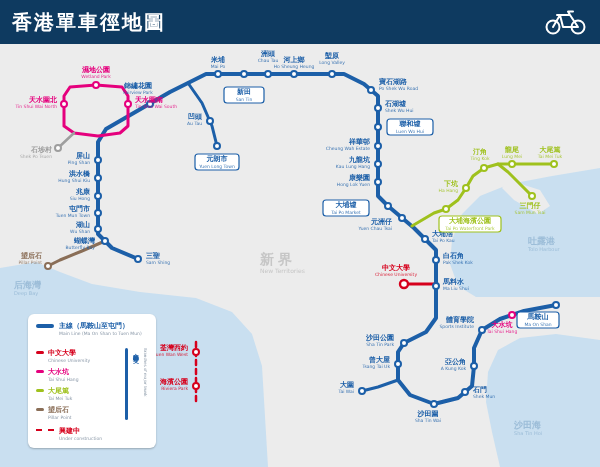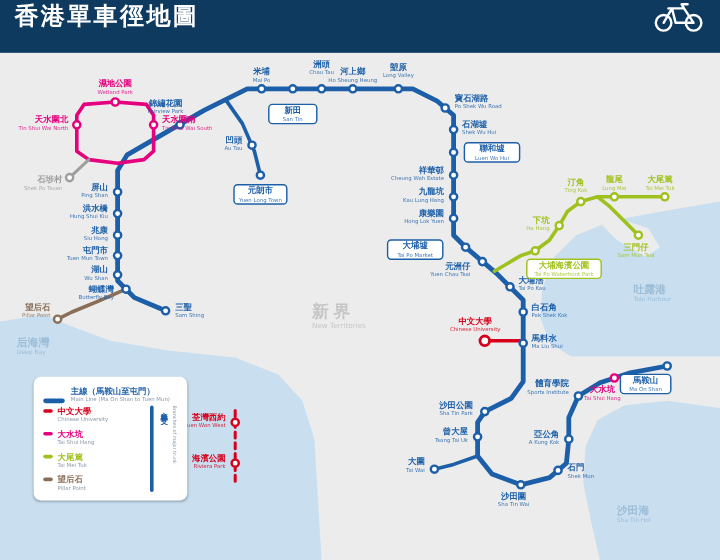--- a/index.html
+++ b/index.html
@@ -1,32 +1,32 @@
 <!DOCTYPE html>
 <html><head>
 <meta charset="utf-8">
 <style>
   *{margin:0;padding:0;box-sizing:border-box}
   html,body{width:600px;height:467px}
   body{font-family:"DejaVu Sans",sans-serif;background:#c9dff0}
   .stage{position:relative;width:600px;height:467px;overflow:hidden;background:#c9dff0}
-  header{position:absolute;top:0;left:0;right:0;height:44px;background:#0e3a60;display:flex;padding:0 12px;gap:14px;z-index:3}
+  header{position:absolute;top:0;left:0;right:0;height:44px;background:#0e3a60;display:flex;align-items:center;padding:0 12px;gap:14px;z-index:3}
   h1{color:#ffffff;font-size:20px;font-weight:bold;letter-spacing:2px;white-space:nowrap}
   .title-en{color:#dff2f8;font-size:13px;font-weight:bold;white-space:nowrap}
   .bike{margin-left:auto;flex:none}
   svg.map{position:absolute;top:44px;left:0;z-index:1}
   svg text{font-family:"DejaVu Sans",sans-serif}
   .st-zh{font-size:7px;font-weight:bold}
   .st-en{font-size:4.5px;opacity:.85}
   .water-zh{font-size:9px;font-weight:bold}
   .water-en{font-size:5px}
   .region-zh{font-size:14px;font-weight:bold;letter-spacing:4px}
   .region-en{font-size:6px}
   .legend{position:absolute;left:28px;top:314px;width:128px;background:#ffffff;border-radius:6px;padding:7px 8px;box-shadow:0 1px 2px rgba(0,0,0,.25);z-index:2}
-  .lg-title-row{display:flex;gap:5px;align-items:flex-end;margin-bottom:2px}
+  .lg-title-row{display:flex;gap:5px;align-items:flex-start;margin-bottom:12px}
   .lg-line{width:18px;height:4px;background:#1c5fa8;border-radius:2px;margin-top:3px;flex:none}
   .lg-zh-t{display:block;font-size:7px;font-weight:bold;color:#1c5fa8}
   .lg-en-t{display:block;font-size:4.5px;color:#8a98a8}
   .lg-body{display:flex;gap:6px}
   .lg-items{flex:1;display:flex;flex-direction:column;gap:4px}
   .lg-item{display:flex;gap:4px;align-items:flex-start}
   .lg-bullet{width:8px;height:3px;border-radius:1.5px;margin-top:3px;flex:none}
   .lg-zh{display:block;font-size:7px;font-weight:bold}
   .lg-en{display:block;font-size:4.5px;color:#8a98a8}
   .lg-branch{display:flex;gap:3px;align-items:stretch}
@@ -375,15 +375,22 @@
               <span class="lg-en">Pillar Point</span>
             </span>
           </div>
         </div>
       <div class="lg-branch">
         <span class="lg-vline"></span>
         <span class="lg-vcap">主幹線分支</span>
         <span class="lg-vcap-en">Branches of major trunk</span>
       </div>
     </div>
+    <div class="lg-cons">
+      <span class="dash"></span>
+      <span>
+        <span class="lg-zh" style="color:#d6001c">興建中</span>
+        <span class="lg-en">Under construction</span>
+      </span>
+    </div>
   </div>
 
 </div>
 
 </body></html>

